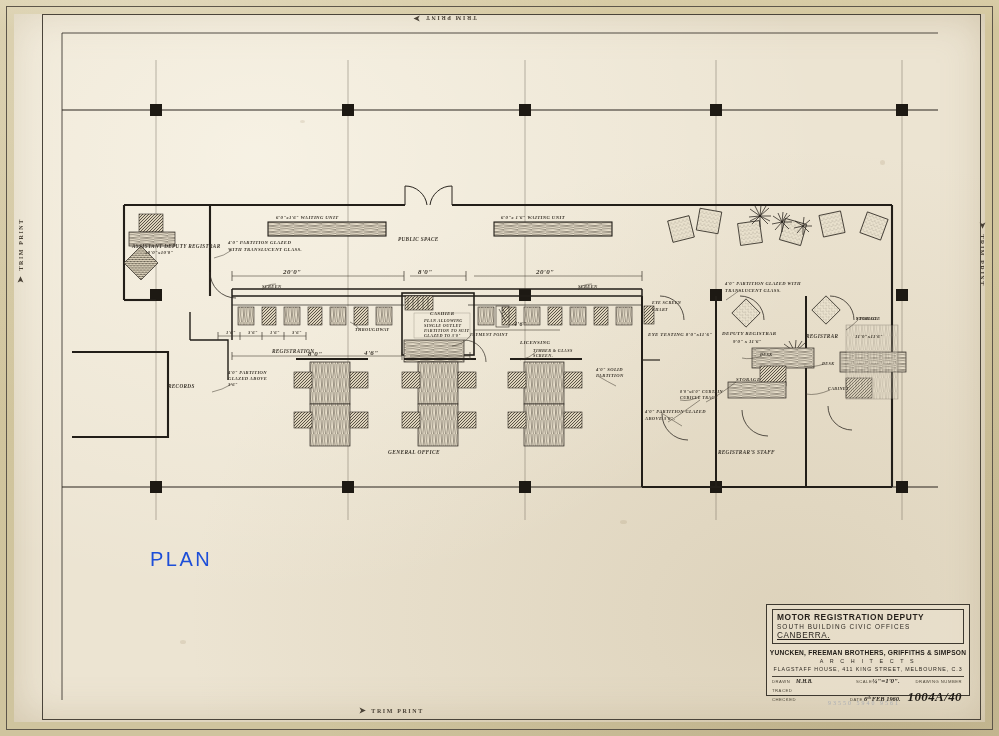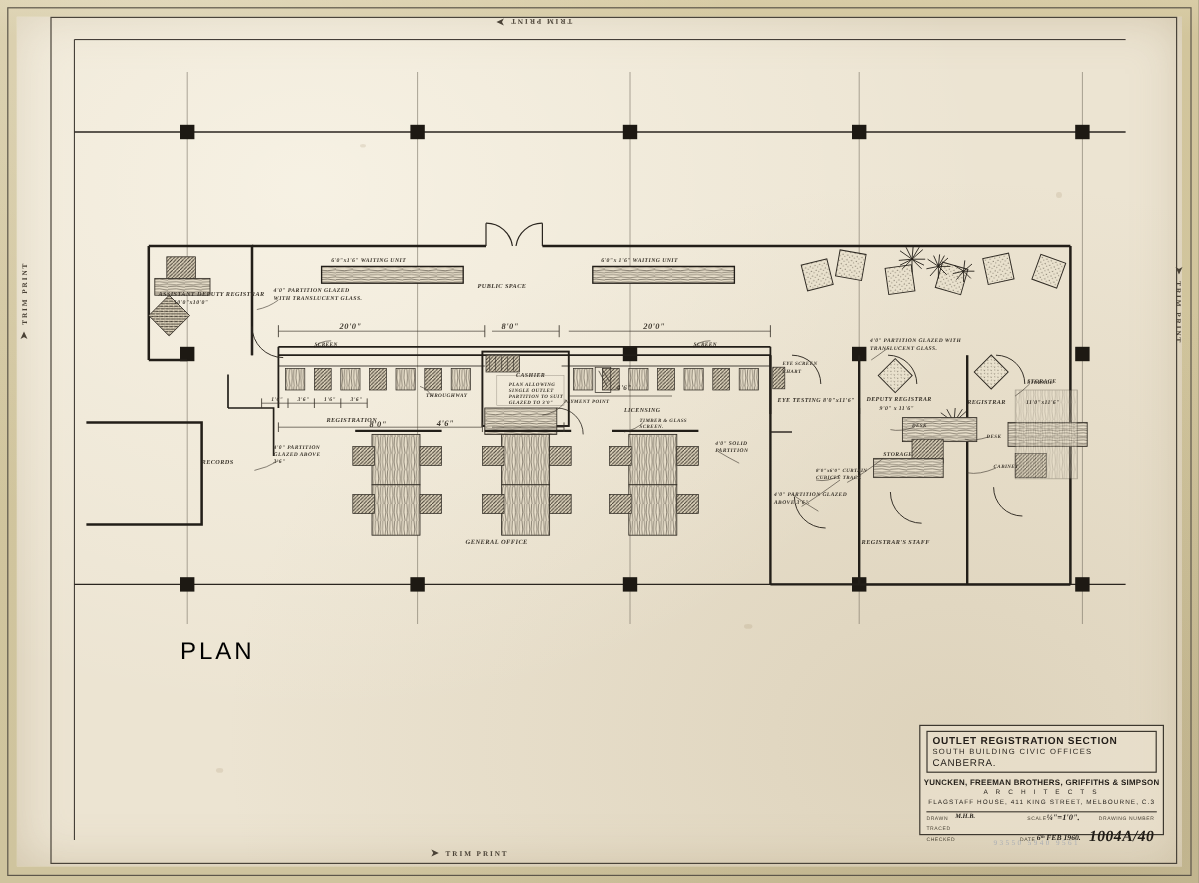--- a/index.html
+++ b/index.html
@@ -53,22 +53,22 @@
   #trim-left{left:-14px;top:248px;transform:rotate(-90deg);}
   #trim-right{left:948px;top:248px;transform:rotate(90deg);}
   .trim-arrow{display:inline-block;margin:0 4px;font-size:8px;}
 
   
   #plan{position:absolute;left:0;top:0;width:999px;height:736px;}
   #plan svg{position:absolute;left:0;top:0;}
 
   
   #plan-title{
-    left:150px;top:532px;font-size:20px;letter-spacing:2.5px;
-    color:#000000;font-family:"Liberation Sans",sans-serif;
+    left:150px;top:548px;font-size:20px;letter-spacing:2.5px;
+    color:#1d4ed8;font-family:"Liberation Sans",sans-serif;
   }
 
   
   .ann{
     font-family:"Liberation Serif",serif;
     font-size:5.2px;letter-spacing:.35px;color:#3a342b;
     font-style:italic;font-weight:700;
     transform-origin:left top;
   }
   .ann.sm{font-size:4.6px;}
@@ -82,21 +82,21 @@
     box-sizing:border-box;
   }
   #tb-head{
     margin:4px 5px 0 5px;border:1px solid #3d382f;padding:2px 4px 3px 4px;
   }
   .tb-l1{font-family:"Liberation Sans",sans-serif;font-size:8.4px;
          letter-spacing:.6px;color:#241f1a;font-weight:600;}
   .tb-l2{font-family:"Liberation Sans",sans-serif;font-size:6.4px;
          letter-spacing:1.1px;color:#2b2620;margin-top:1px;}
   .tb-l3{font-family:"Liberation Sans",sans-serif;font-size:8.2px;
-         letter-spacing:.6px;color:#241f1a;margin-top:1px;}
+         letter-spacing:.6px;color:#241f1a;margin-top:1px;text-decoration:underline;}
   #tb-firm{font-family:"Liberation Sans",sans-serif;font-size:6.6px;
            font-weight:700;letter-spacing:.25px;color:#1f1b16;
            text-align:center;margin-top:5px;}
   #tb-arch{font-family:"Liberation Sans",sans-serif;font-size:5.4px;
            letter-spacing:2.6px;color:#2b2620;text-align:center;margin-top:2px;}
   #tb-addr{font-family:"Liberation Sans",sans-serif;font-size:5.3px;
            letter-spacing:.9px;color:#2b2620;text-align:center;margin-top:2px;}
   #tb-rule{border-top:1px solid #4a443a;margin:4px 5px 0 5px;}
   #tb-grid{position:relative;height:30px;margin:0 5px;}
   .tb-key{position:absolute;font-family:"Liberation Sans",sans-serif;
@@ -519,21 +519,21 @@
       <div class="ann dim" style="position: absolute; left: 248px; top: 330px; font-size: 4.6px;">3'6"</div>
       <div class="ann dim" style="position: absolute; left: 270px; top: 330px; font-size: 4.6px;">1'6"</div>
       <div class="ann dim" style="position: absolute; left: 292px; top: 330px; font-size: 4.6px;">3'6"</div>
       <div class="ann dim" style="position: absolute; left: 308px; top: 350px; font-size: 7px;">8'0"</div>
       <div class="ann dim" style="position: absolute; left: 364px; top: 349px; font-size: 7px;">4'6"</div>
       <div class="ann dim" style="position: absolute; left: 514px; top: 321px; font-size: 6px;">4'6"</div>
     </div>
 
   <div id="titleblock">
     <div id="tb-head">
-      <div class="tb-l1">OUTLET  REGISTRATION  SECTION</div>
+      <div class="tb-l1">MOTOR  REGISTRATION  DEPUTY</div>
       <div class="tb-l2">SOUTH   BUILDING     CIVIC   OFFICES</div>
       <div class="tb-l3">CANBERRA.</div>
     </div>
     <div id="tb-firm">YUNCKEN, FREEMAN BROTHERS, GRIFFITHS &amp; SIMPSON</div>
     <div id="tb-arch">A R C H I T E C T S</div>
     <div id="tb-addr">FLAGSTAFF  HOUSE,  411  KING  STREET,  MELBOURNE,  C.3</div>
     <div id="tb-rule"></div>
     <div id="tb-grid">
       <span class="tb-key" style="left:0;top:2px;">DRAWN</span>
       <span class="tb-val" style="left:24px;top:1px;font-size:5.4px;">M.H.B.</span>

